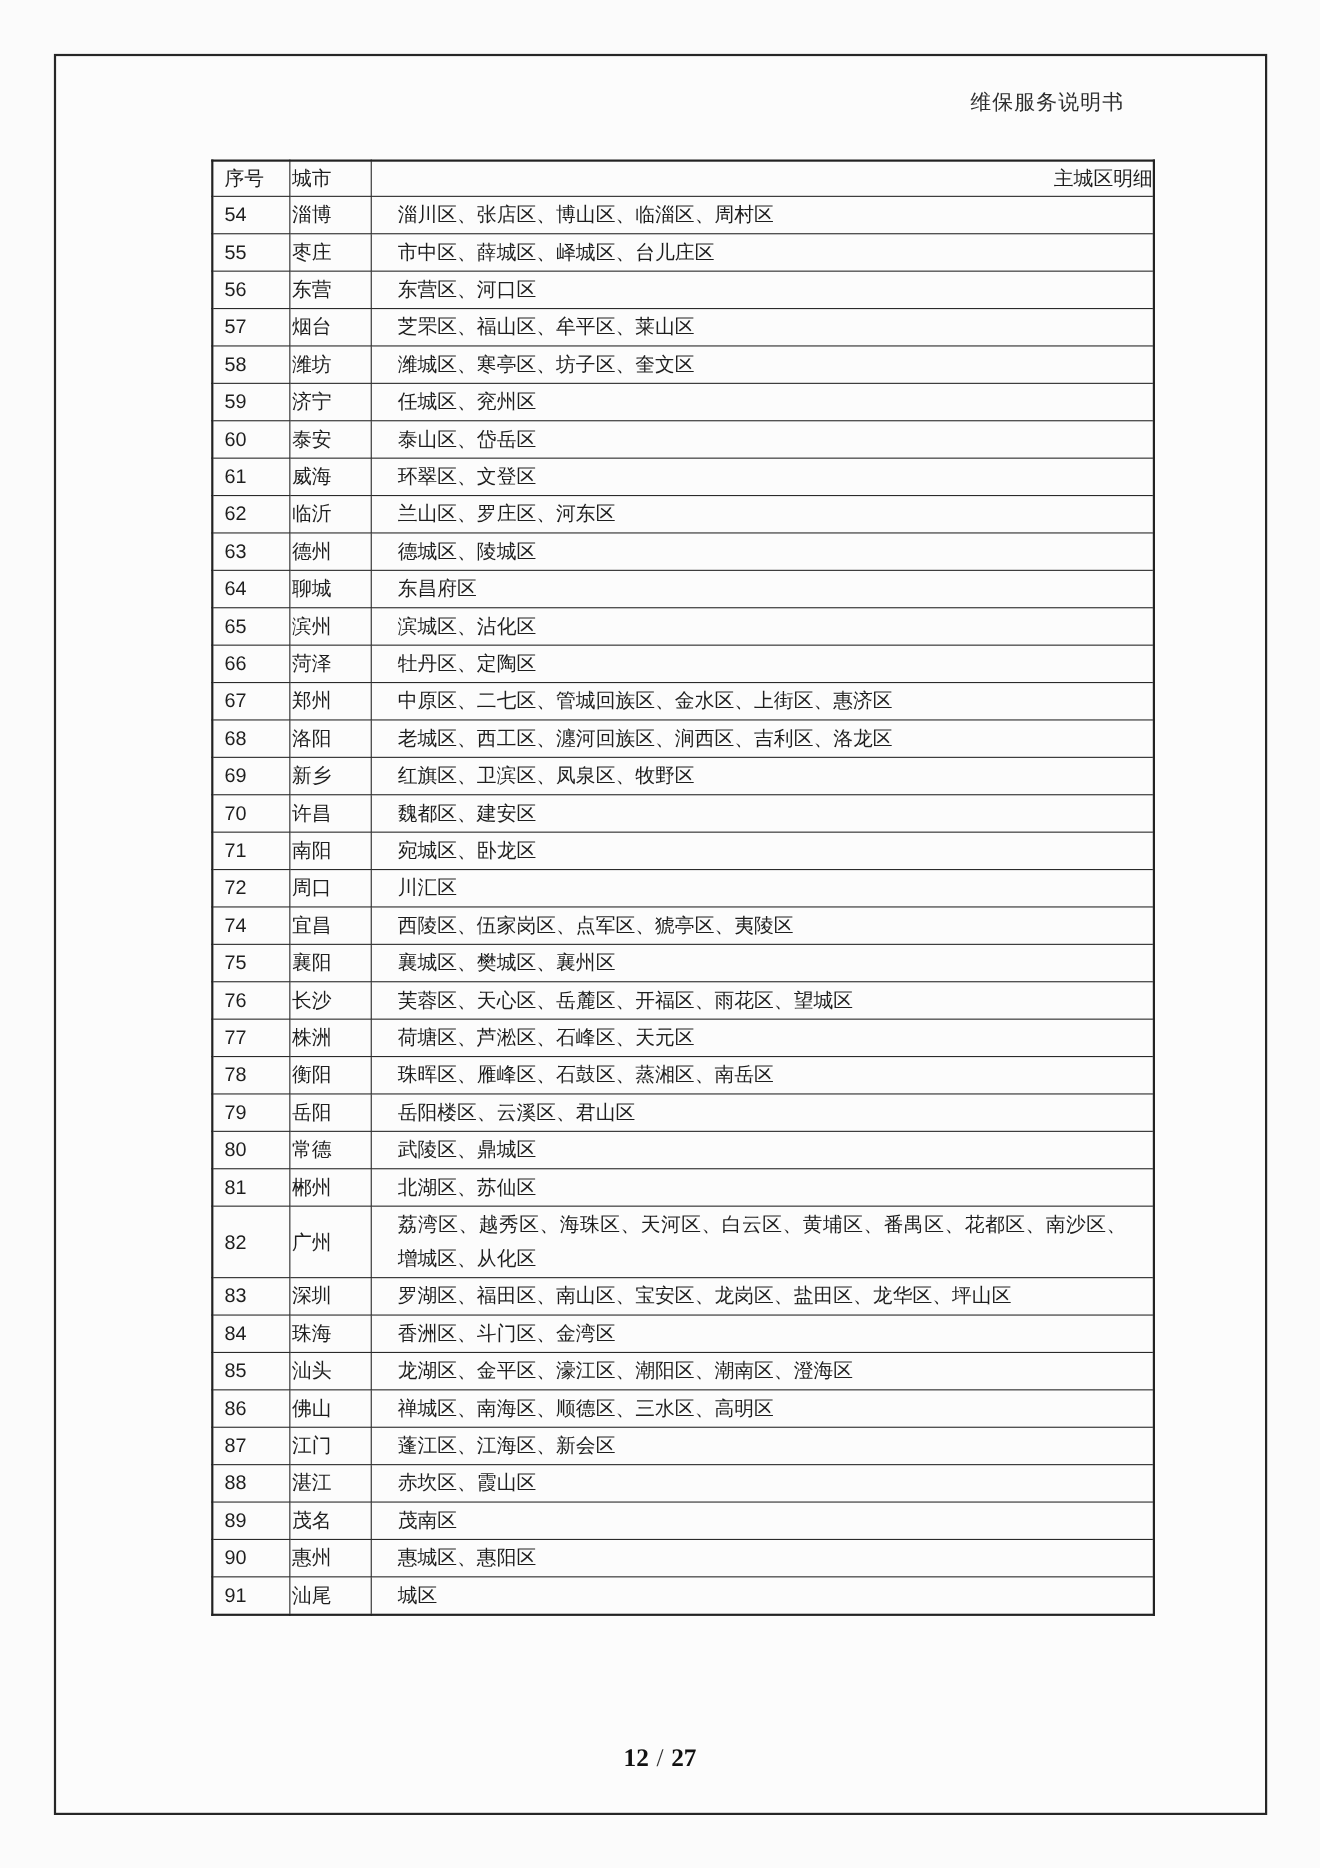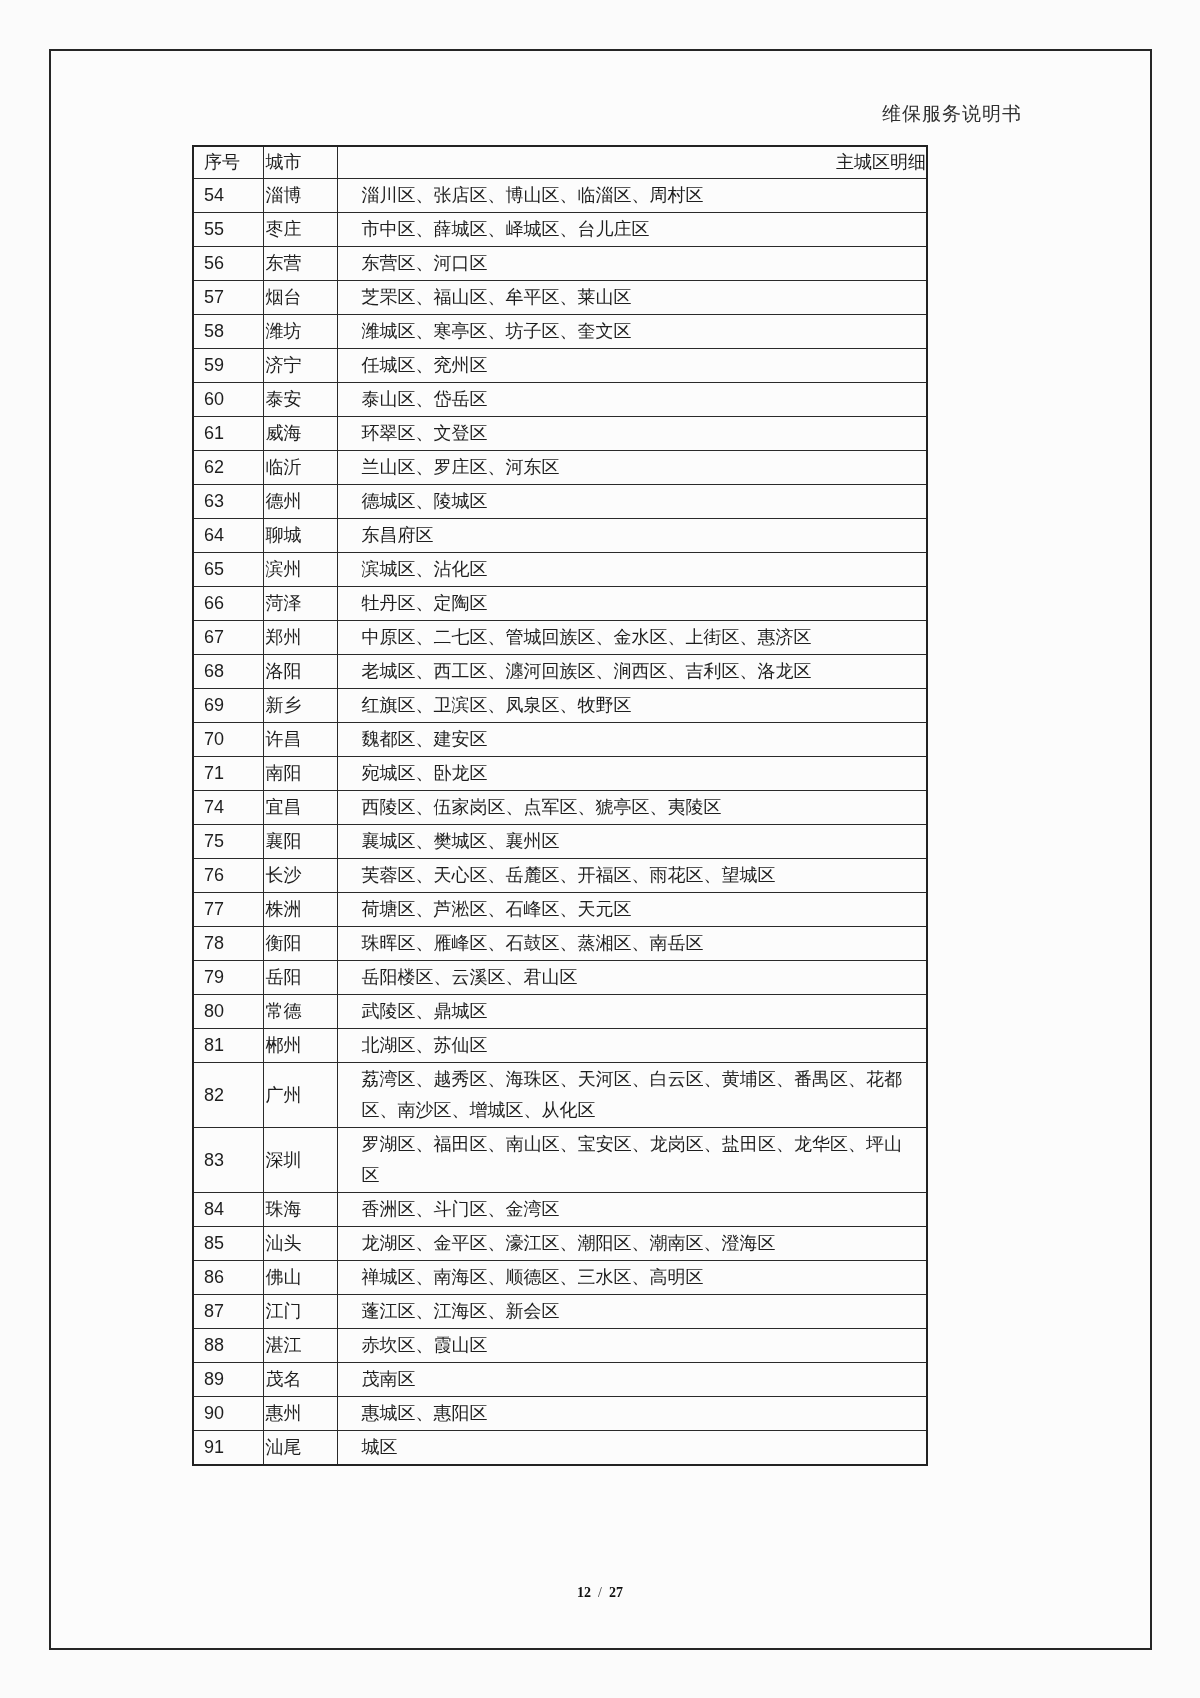--- a/index.html
+++ b/index.html
@@ -21,27 +21,26 @@
   }
   .doc-header {
     position: absolute;
     top: 83px;
     right: 178px;
     font-family: "Liberation Serif", "DejaVu Serif", serif;
     font-size: 19px;
     letter-spacing: 1px;
     color: #2e2e2e;
     line-height: 22px;
-    margin-top: 20px;
   }
   table.districts-table {
     position: absolute;
     left: 192px;
     top: 145px;
-    width: 736px;
+    width: 858px;
     border-collapse: collapse;
     table-layout: fixed;
     font-size: 18px;
     color: #1e1e1e;
   }
   table.districts-table th,
   table.districts-table td {
     border: 1.5px solid #2a2a2a;
     font-weight: normal;
     vertical-align: middle;
@@ -59,21 +58,21 @@
     text-justify: inter-character;
     padding: 1px 24px;
   }
   .doc-footer {
     position: absolute;
     top: 1585px;
     left: 0;
     width: 100%;
     text-align: center;
     font-family: "Liberation Serif", "DejaVu Serif", serif;
-    font-size: 14px;
+    font-size: 23px;
     color: #111;
   }
   .doc-footer .pg-num { font-weight: bold; }
   .doc-footer .pg-sep { font-weight: normal; margin: 0 7px; color: #333; }
 </style>
 </head>
 <body>
 
 <div class="page-frame"></div>
 
@@ -177,20 +176,25 @@
     <td class="d-no">70</td>
     <td class="d-city">许昌</td>
     <td class="d-districts">魏都区、建安区</td>
   </tr>
       <tr>
     <td class="d-no">71</td>
     <td class="d-city">南阳</td>
     <td class="d-districts">宛城区、卧龙区</td>
   </tr>
       <tr>
+    <td class="d-no">72</td>
+    <td class="d-city">周口</td>
+    <td class="d-districts">川汇区</td>
+  </tr>
+      <tr>
     <td class="d-no">74</td>
     <td class="d-city">宜昌</td>
     <td class="d-districts">西陵区、伍家岗区、点军区、猇亭区、夷陵区</td>
   </tr>
       <tr>
     <td class="d-no">75</td>
     <td class="d-city">襄阳</td>
     <td class="d-districts">襄城区、樊城区、襄州区</td>
   </tr>
       <tr>

